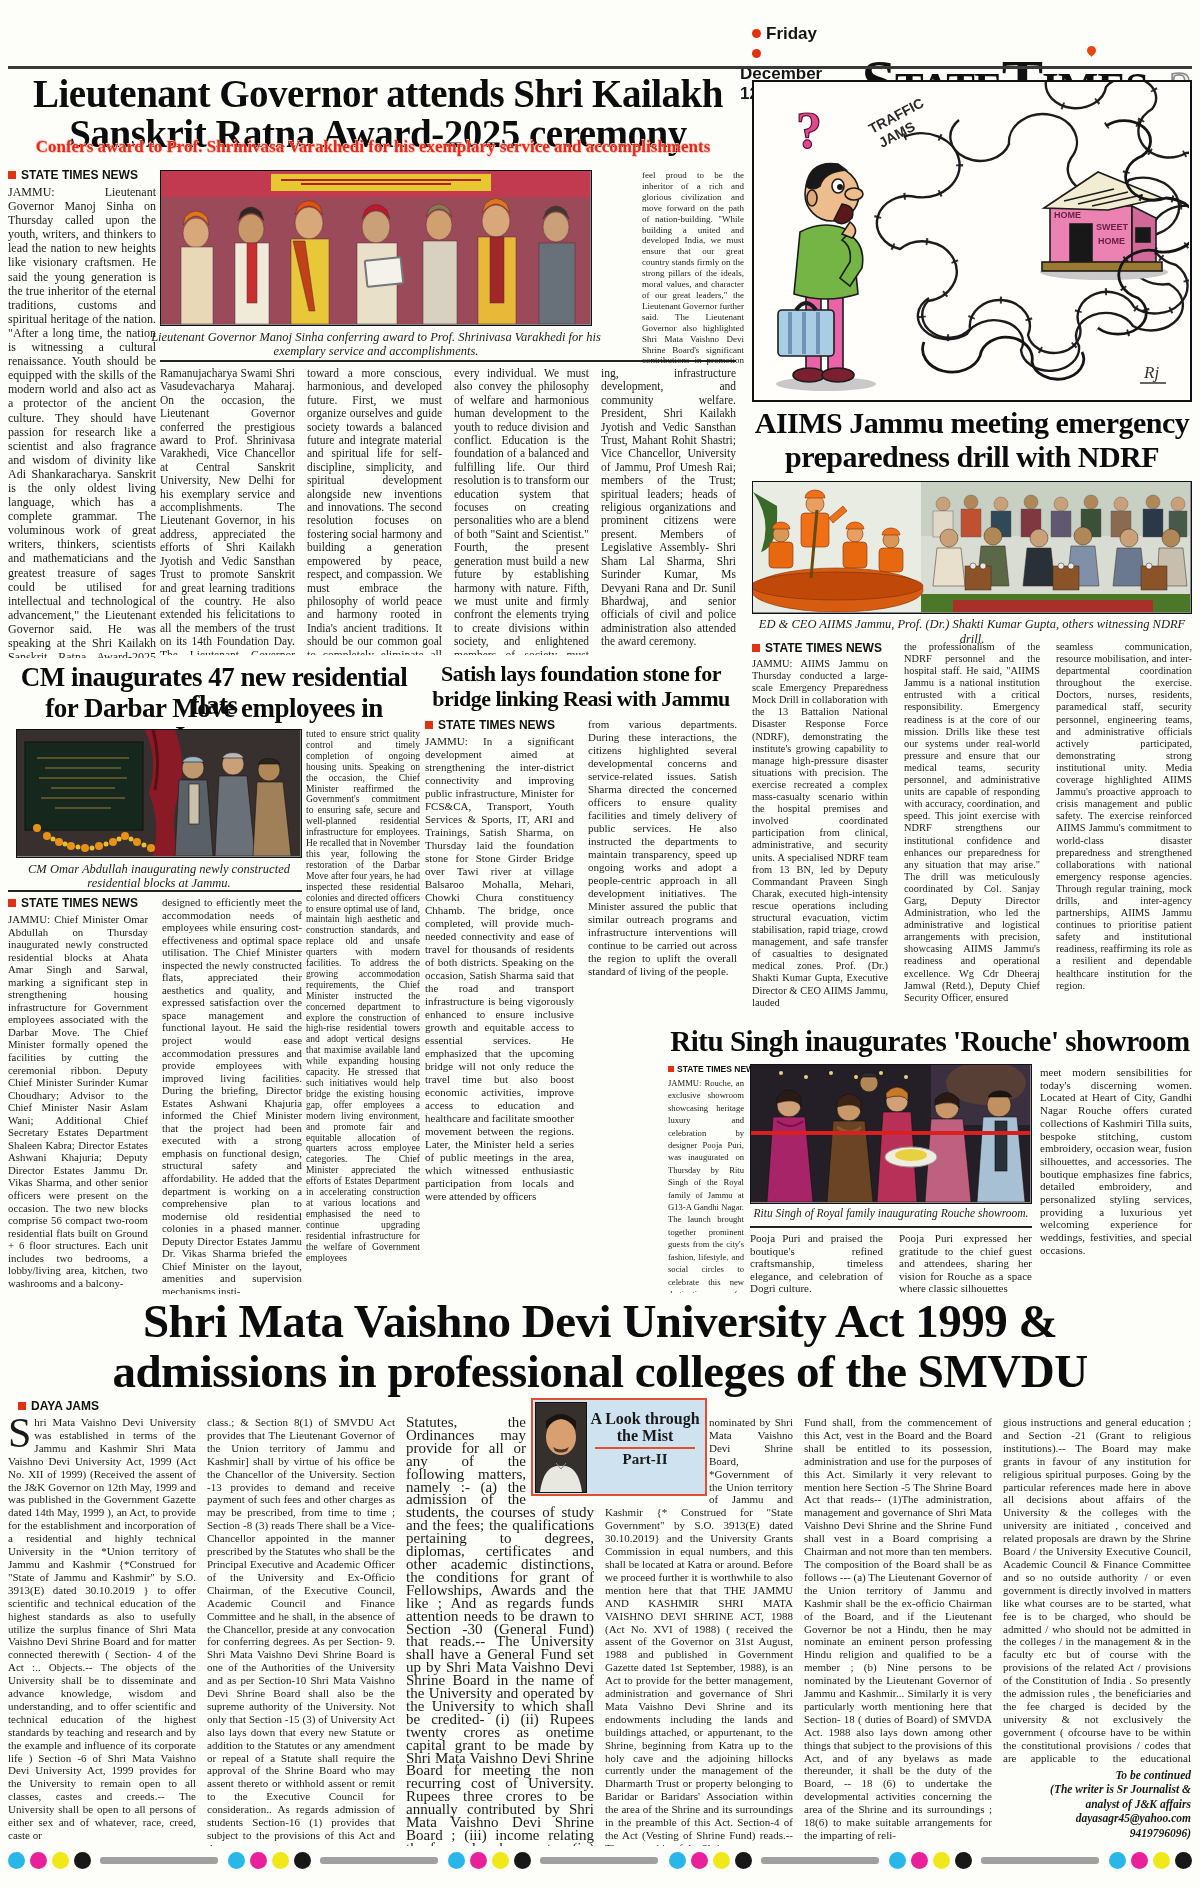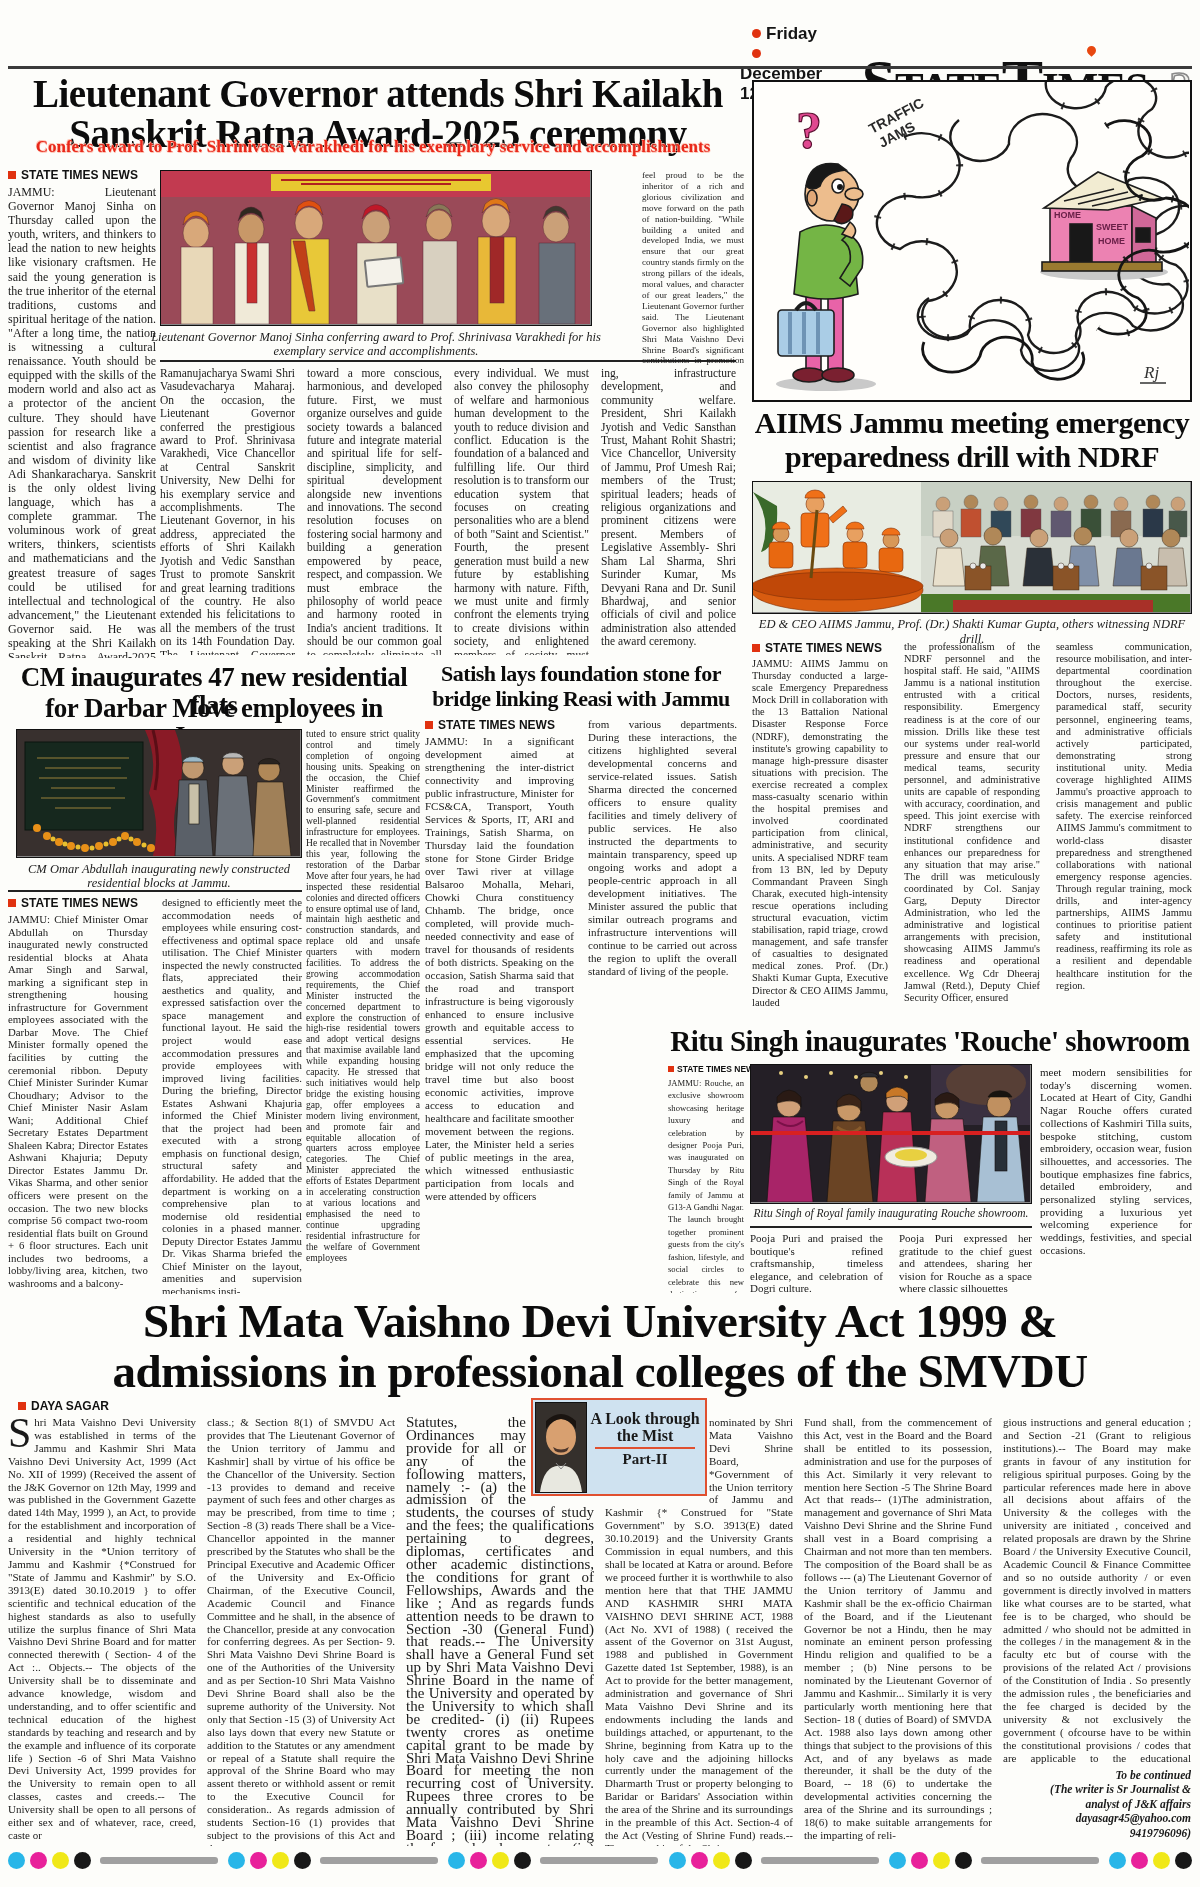--- a/index.html
+++ b/index.html
@@ -390,21 +390,21 @@
   <div class="abs rule" style="left:750px;top:1226px;width:282px;height:2px;"></div>
   <div class="abs colflex" style="left:750px;top:1232px;width:282px;height:62px;gap:16px;justify-content:space-between;">
     <div class="just body-txt" style="width:134px;font-size:11px;line-height:12.6px;">Pooja Puri and praised the boutique's refined craftsmanship, timeless elegance, and celebration of Dogri culture.</div>
     <div class="just body-txt" style="width:134px;font-size:11px;line-height:12.6px;">Pooja Puri expressed her gratitude to the chief guest and attendees, sharing her vision for Rouche as a space where classic silhouettes</div>
   </div>
   <div class="abs just body-txt" style="left:1040px;top:1066px;width:152px;height:228px;font-size:11px;line-height:12.7px;">meet modern sensibilities for today's discerning women. Located at Heart of City, Gandhi Nagar Rouche offers curated collections of Kashmiri Tilla suits, bespoke stitching, custom embroidery, occasion wear, fusion silhouettes, and accessories. The boutique emphasizes fine fabrics, detailed embroidery, and personalized styling services, providing a luxurious yet welcoming experience for weddings, festivities, and special occasions.</div>
 
   <div class="abs headline" style="left:8px;top:1297px;width:1184px;font-size:47px;">Shri Mata Vaishno Devi University Act 1999 &amp;</div>
   <div class="abs headline" style="left:8px;top:1347px;width:1184px;font-size:47px;">admissions in professional colleges of the SMVDU</div>
   <div class="abs label" style="left:18px;top:1399px;">
-    <span class="sq"></span><span>DAYA SAGAR</span>
+    <span class="sq"></span><span>DAYA JAMS</span>
   </div>
 
   <div class="abs colflex" style="left:8px;top:1416px;width:1184px;height:430px;gap:11px;">
     <div class="just body-txt dropcap" style="width:188px;font-size:11px;line-height:12.9px;">Shri Mata Vaishno Devi University was established in terms of the Jammu and Kashmir Shri Mata Vaishno Devi University Act, 1999 (Act No. XII of 1999) (Received the assent of the J&amp;K Governor on 12th May, 1999 and was published in the Government Gazette dated 14th May, 1999 ), an Act, to provide for the establishment and incorporation of a residential and highly technical University in the *Union territory of Jammu and Kashmir {*Construed for "State of Jammu and Kashmir" by S.O. 3913(E) dated 30.10.2019 } to offer scientific and technical education of the highest standards as also to usefully utilize the surplus finance of Shri Mata Vaishno Devi Shrine Board and for matter connected therewith ( Section- 4 of the Act :.. Objects.-- The objects of the University shall be to disseminate and advance knowledge, wisdom and understanding, and to offer scientific and technical education of the highest standards by teaching and research and by the example and influence of its corporate life )  Section -6 of Shri Mata Vaishno Devi University Act, 1999 provides for the University to remain open to all classes, castes and creeds.-- The University shall be open to all persons of either sex and of whatever, race, creed, caste or</div>
     <div class="just body-txt" style="width:188px;font-size:11px;line-height:12.9px;">class.; &amp; Section 8(1) of SMVDU Act provides that The Lieutenant Governor of the Union territory of Jammu and Kashmir] shall by virtue of his office be the Chancellor of the University. Section -13 provides to demand and receive payment of such fees and other charges as may be prescribed, from time to time ; Section -8 (3) reads There shall be a Vice-Chancellor appointed in the manner prescribed by the Statutes who shall be the Principal Executive and Academic Officer of the University and Ex-Officio Chairman, of the Executive Council, Academic Council and Finance Committee and he shall, in the absence of the Chancellor, preside at any convocation for conferring degrees. As per Section- 9. Shri Mata Vaishno Devi Shrine Board is one of the Authorities of the University and as per Section-10 Shri Mata Vaishno Devi Shrine Board shall also be the supreme authority of the University. Not only that Section -15 (3) of University Act also lays down that every new Statute or addition to the Statutes or any amendment or repeal of a Statute shall require the approval of the Shrine Board who may assent thereto or withhold assent or remit to the Executive Council for consideration.. As regards admission of students Section-16 (1) provides that subject to the provisions of this Act and the</div>
     <div class="just body-txt" style="width:188px;font-size:15px;line-height:12.9px;">
       <div style="float:right;width:68px;height:86px;"></div>
       <span>Statutes, the Ordinances may provide for all or any of the following matters, namely :- (a) the admission of the students, the courses of study and the fees; the qualifications pertaining to degrees, diplomas, certificates and other academic distinctions, the conditions for grant of Fellowships, Awards and the like ; And as regards funds attention needs to be drawn to Section -30 (General Fund) that reads.-- The University shall have a General Fund set up by Shri Mata Vaishno Devi Shrine Board in the name of the University and operated by the University to which shall be credited- (i) (ii) Rupees twenty crores as onetime capital grant to be made by Shri Mata Vaishno Devi Shrine Board for meeting the non recurring cost of University. Rupees three crores to be annually contributed by Shri Mata Vaishno Devi Shrine Board ; (iii) income relating the fee and endowments ; (iv) contribution or grants which may be made by the Government ; and (v) other contributions or grants,  Section-1(3) of the Act lays down The Seat of the University shall be at such place as may be identified by the Government on the recommendation of a committee consisting of six members</span>
     </div>
     <div class="just body-txt" style="width:188px;font-size:11px;line-height:12.9px;">

